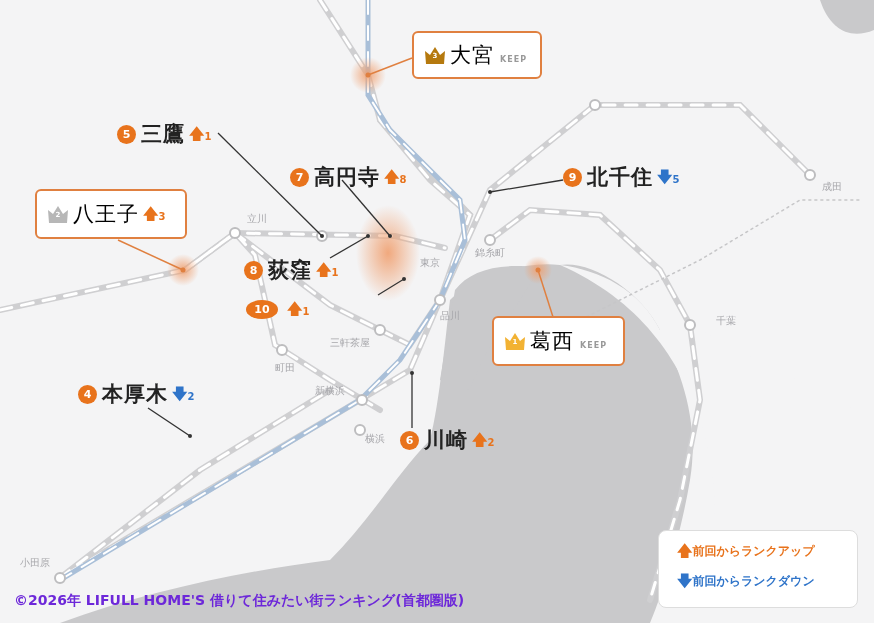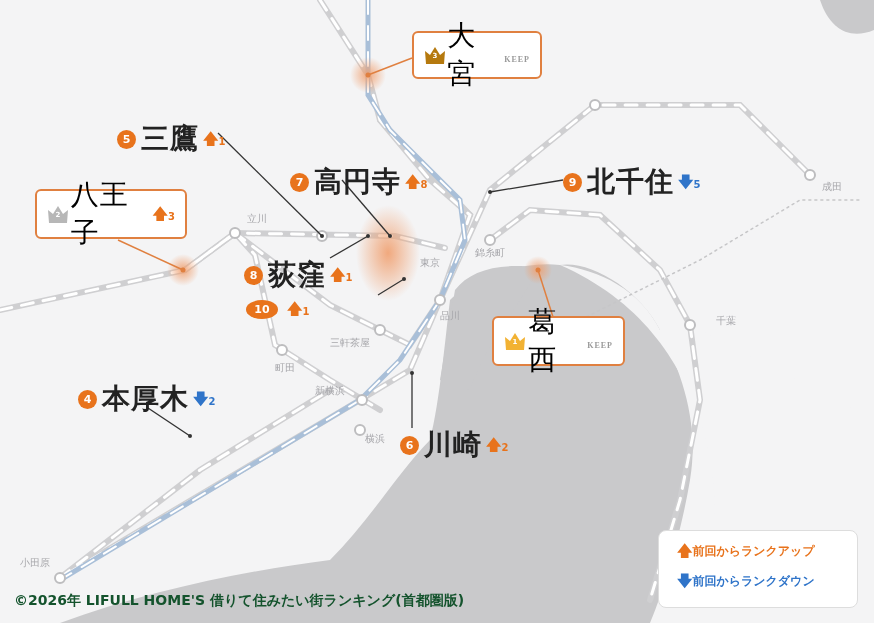--- a/index.html
+++ b/index.html
@@ -1,34 +1,34 @@
 <!DOCTYPE html>
 <html><head>
 <meta charset="utf-8">
 <style>
   html,body{margin:0;padding:0;}
   body{width:874px;height:623px;overflow:hidden;background:#f4f4f5;font-family:"DejaVu Sans","Liberation Sans",sans-serif;position:relative;}
   #map{position:absolute;left:0;top:0;width:874px;height:623px;}
   .lbl{position:absolute;display:flex;align-items:center;white-space:nowrap;color:#222;font-weight:bold;}
   .num{width:19px;height:19px;border-radius:50%;background:#e8731c;color:#fff;font-size:11px;display:flex;align-items:center;justify-content:center;font-weight:bold;margin-right:5px;}
   .num.w{width:32px;}
-  .name{font-size:28px;letter-spacing:1px;}
+  .name{font-size:21px;letter-spacing:1px;}
   .chg{display:flex;align-items:flex-end;margin-left:4px;font-size:10px;font-weight:bold;}
   .up{color:#e8731c;}
   .down{color:#2f74c9;}
   .arrow{font-size:15px;line-height:15px;}
   .box{position:absolute;background:#fff;border:2px solid #e08040;border-radius:6px;display:flex;align-items:center;padding:0 10px;box-sizing:border-box;}
   .crown{width:22px;height:18px;position:relative;margin-right:4px;}
   .crown svg{position:absolute;left:0;top:0;}
   .crown span{position:absolute;left:0;width:22px;top:6px;text-align:center;font-size:7px;color:#fff;font-weight:bold;}
-  .keep{font-size:8px;color:#999;margin-left:6px;letter-spacing:1px;margin-top:8px;font-weight:bold;font-family:Liberation Serif, serif;}
+  .keep{font-size:8px;color:#999;margin-left:6px;letter-spacing:1px;margin-top:8px;font-weight:bold;}
   .st{position:absolute;font-size:10px;color:#a7a7ab;white-space:nowrap;font-family:Liberation Mono, monospace;}
   .legend{position:absolute;left:658px;top:530px;width:200px;height:78px;background:#fff;border:1px solid #ddd;border-radius:8px;box-sizing:border-box;padding:12px 0 0 18px;}
   .legend div{font-size:12px;font-weight:bold;margin-bottom:13px;display:flex;align-items:center;}
-  .credit{position:absolute;left:14px;top:592px;font-size:14px;font-weight:bold;color:#14532d;white-space:nowrap;}
+  .credit{position:absolute;left:14px;top:592px;font-size:14px;font-weight:bold;color:#6d28d9;white-space:nowrap;}
 </style>
 </head>
 <body>
 
 <svg id="map" width="874" height="623" viewBox="0 0 874 623">
   <defs>
     <radialGradient id="glow">
         <stop offset="0" stop-color="#f0a070" stop-opacity=".9"></stop>
         <stop offset="1" stop-color="#f0a070" stop-opacity="0"></stop>
       </radialGradient>

